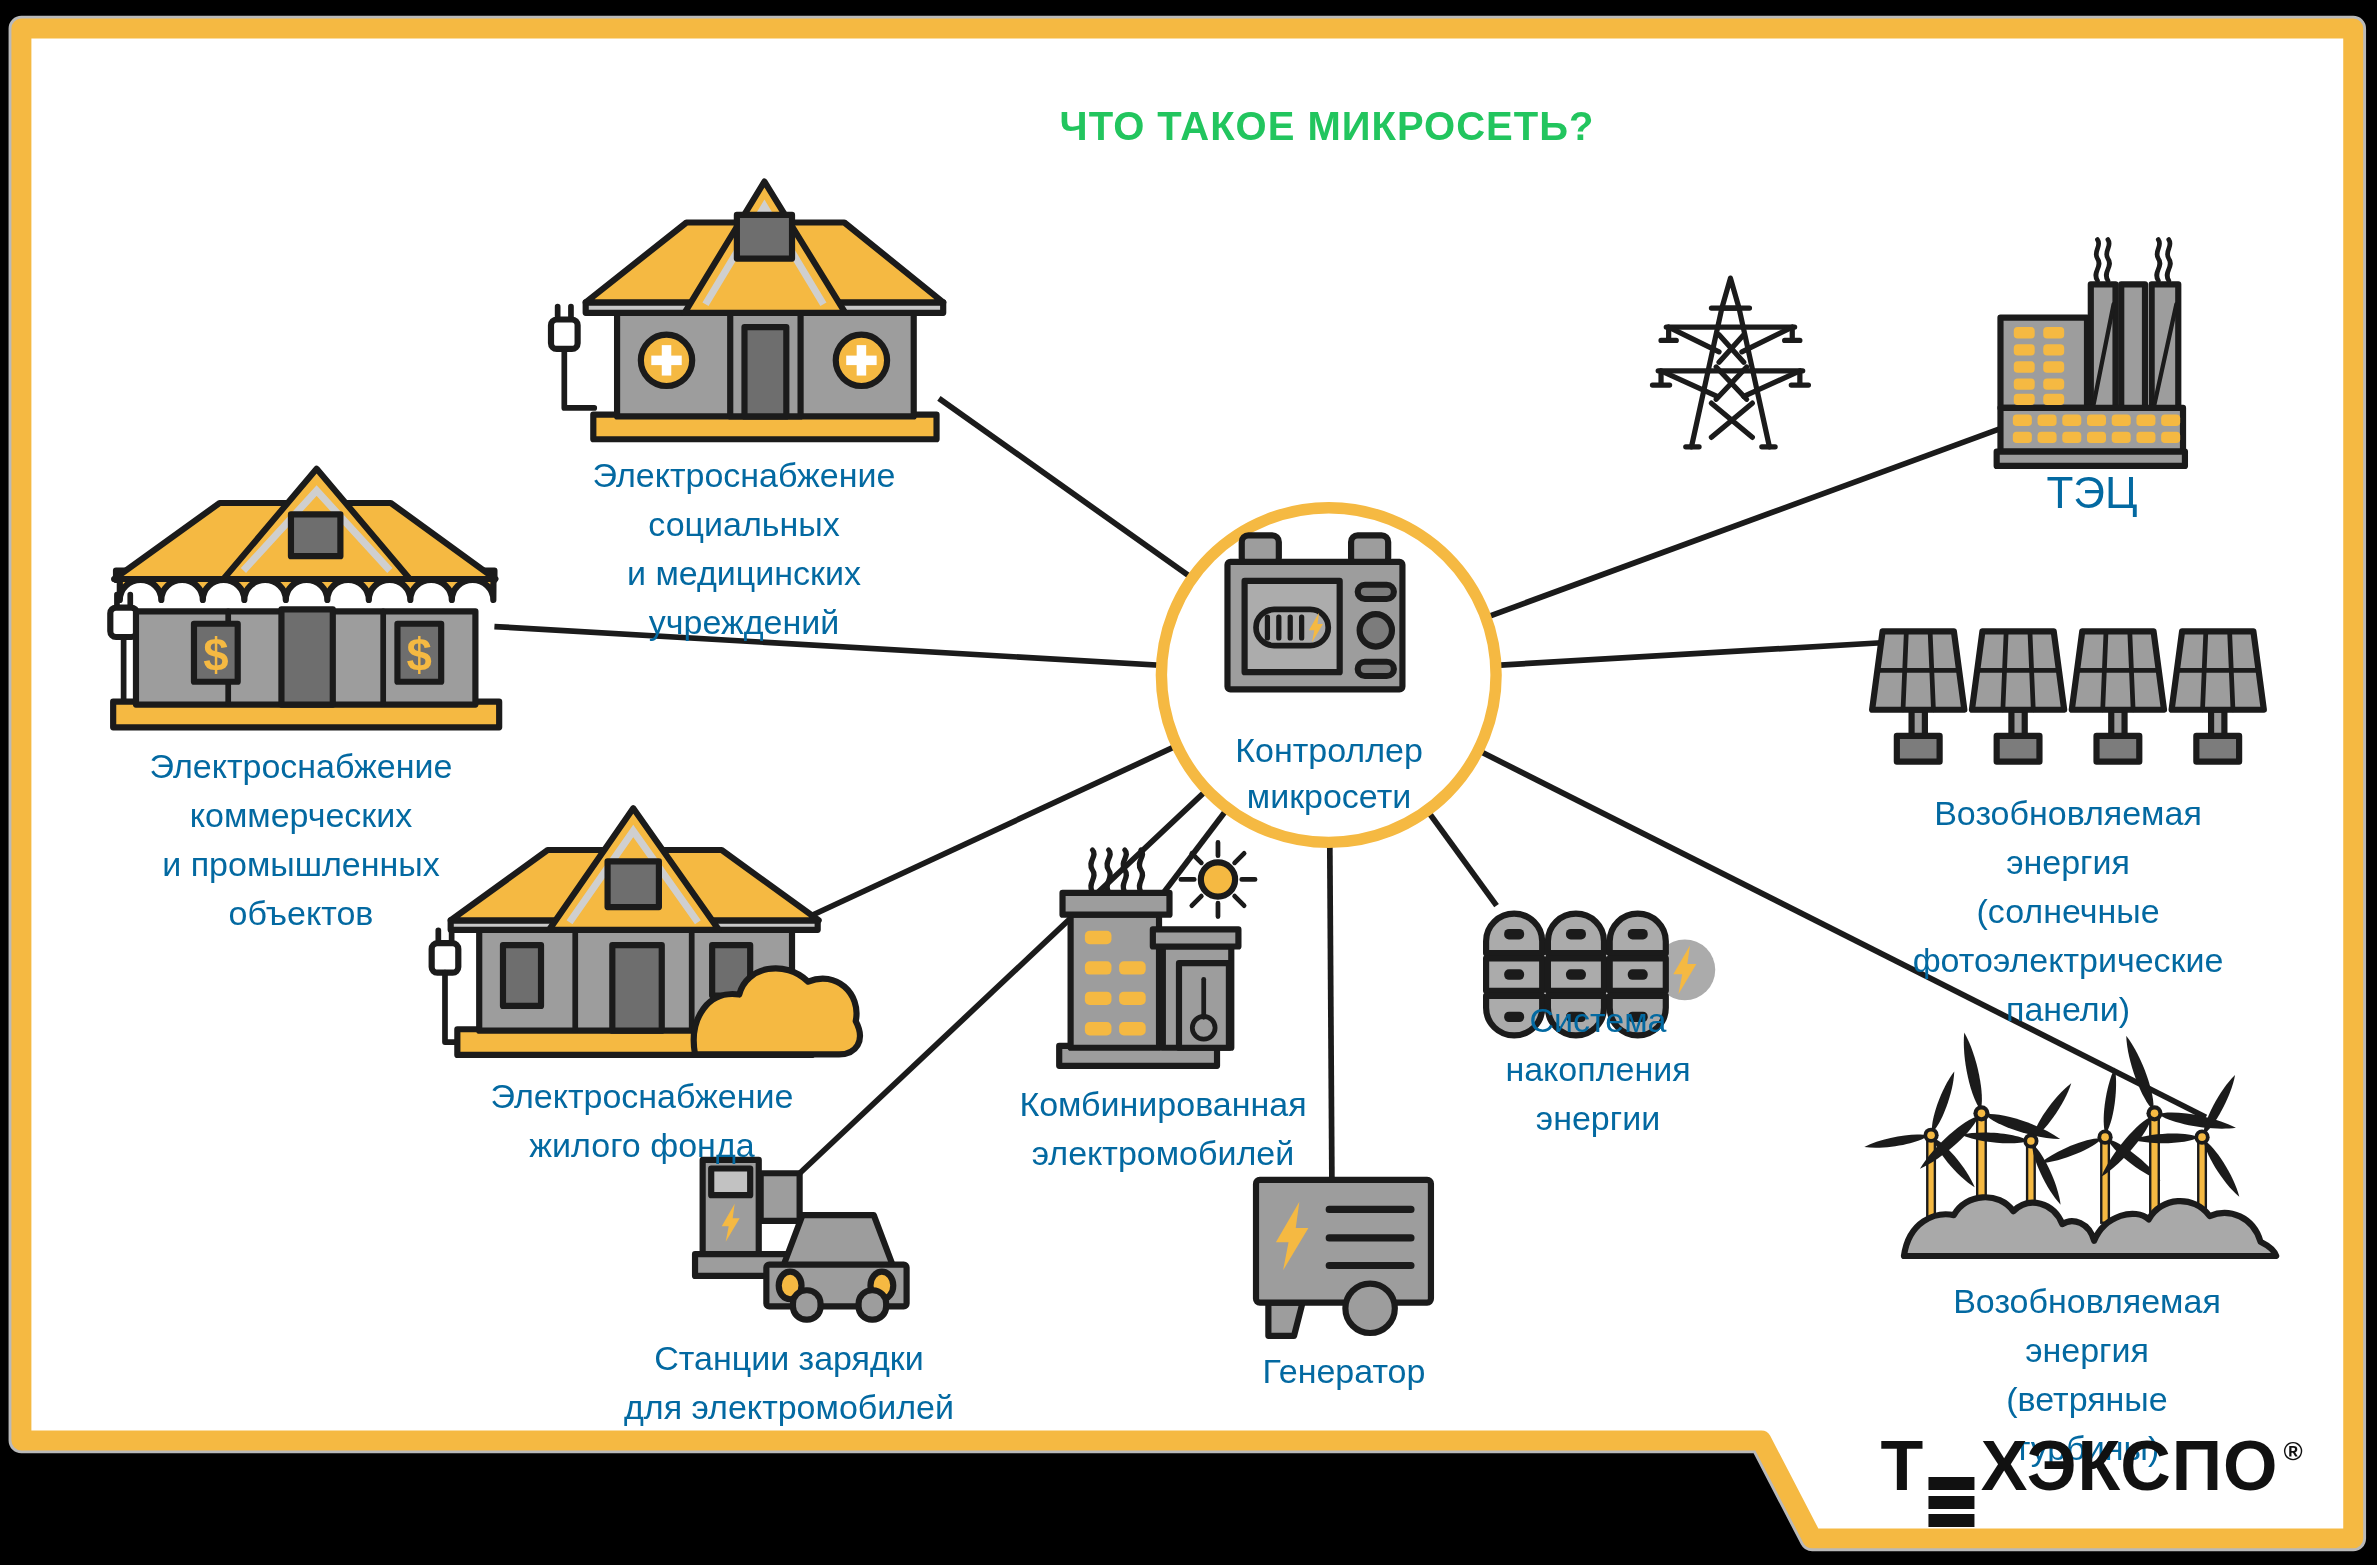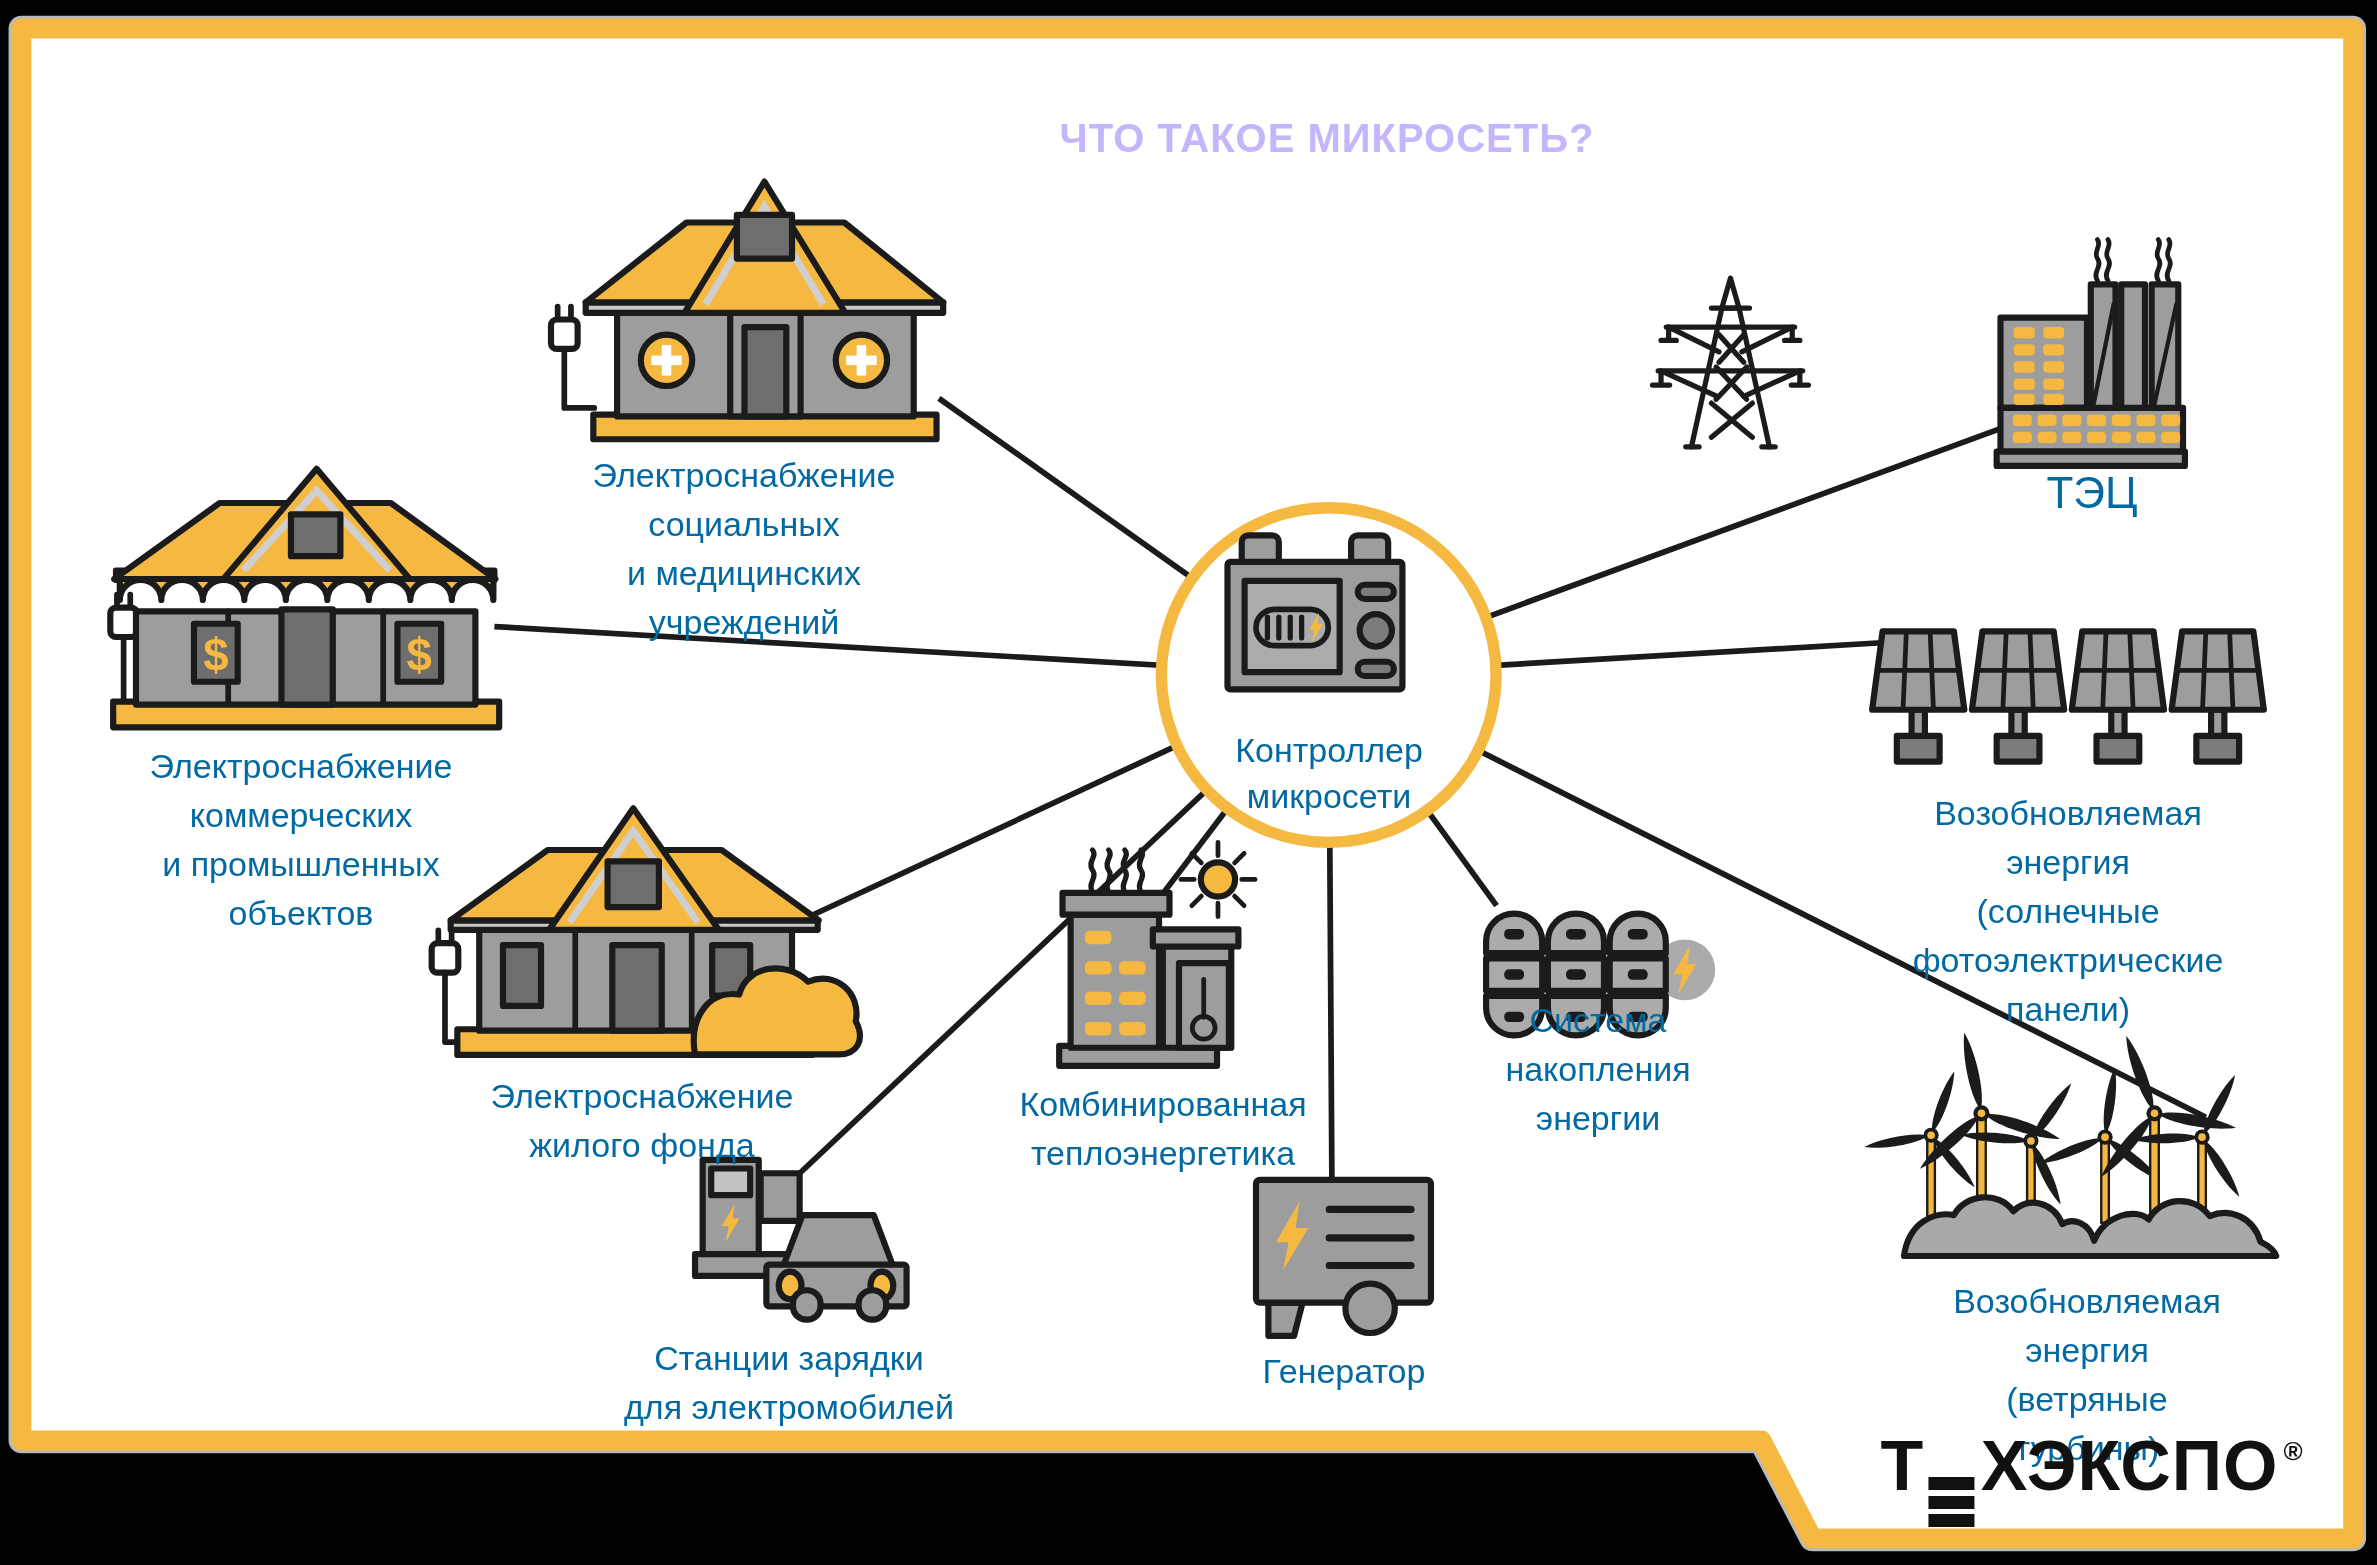--- a/index.html
+++ b/index.html
@@ -6,21 +6,21 @@
     --accent:#F5B942; --ink:#1B1B1B; --gray:#9D9D9D; --dgray:#6E6E6E;
     --mgray:#7C7C7C; --lgray:#C9C9C9; --bat:#ABABAB; --panel:#FFFFFF;
   }
   html,body{margin:0;padding:0;background:#000;}
   #stage{position:relative;width:2377px;height:1565px;background:#000;overflow:hidden;
          font-family:"Liberation Sans",sans-serif;}
   #art{position:absolute;left:0;top:0;}
   .lbl{position:absolute;transform:translateX(-50%);text-align:center;font-weight:400;
        font-size:34px;line-height:49px;color:#0369a1;white-space:pre-line;}
   .title{position:absolute;transform:translateX(-50%);font-weight:700;font-size:40px;
-         color:#c4b5fd;letter-spacing:1px;white-space:nowrap;margin-top:12px;}
+         color:#22c55e;letter-spacing:1px;white-space:nowrap;}
   .lbl-tec{font-size:44px;line-height:48px;}
   .lbl-controller{line-height:46px;text-align:center;}
   .logo{position:absolute;transform:translateX(-50%);display:flex;align-items:baseline;
         font-weight:700;font-size:70px;color:#111;letter-spacing:1px;white-space:nowrap;}
   .ebars{display:inline-flex;flex-direction:column;justify-content:space-between;
          width:46px;height:50px;margin:0 6.7px 0 3.8px;}
   .ebars i{display:block;height:13px;background:#111;}
   .reg{font-size:26px;font-weight:700;margin-left:4.8px;transform:translateY(-30px);}
   
   .o{stroke:var(--ink);stroke-width:13;stroke-linejoin:round;}
@@ -378,21 +378,21 @@
 и промышленных
 объектов</div>
 
 <div class="lbl" style="left:642px;top:1072px;">Электроснабжение
 жилого фонда</div>
 
 <div class="lbl" style="left:789px;top:1334px;">Станции зарядки
 для электромобилей</div>
 
 <div class="lbl" style="left:1163px;top:1080px;">Комбинированная
-теплоэнергетика</div>
+электромобилей</div>
 
 <div class="lbl" style="left:1344px;top:1347px;">Генератор</div>
 
 <div class="lbl" style="left:1598px;top:996px;">Система
 накопления
 энергии</div>
 
 <div class="lbl lbl-tec" style="left:2092px;top:456px;margin-top:13px;">ТЭЦ</div>
 
 <div class="lbl" style="left:2068px;top:789px;">Возобновляемая

